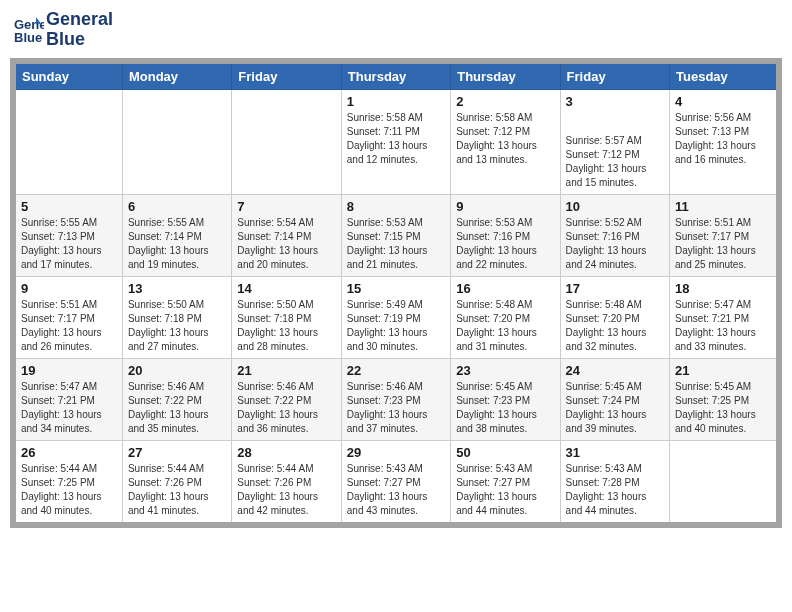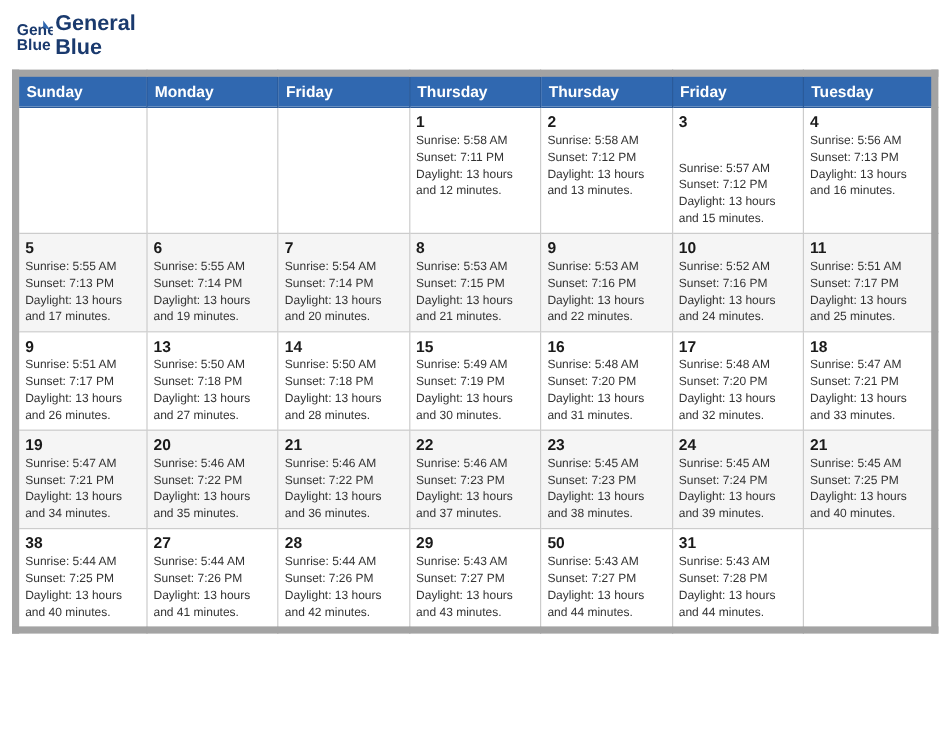--- a/index.html
+++ b/index.html
@@ -308,21 +308,21 @@
         <td>
           <span class="day-num">21</span>
           <div class="day-info" style="white-space: pre-line;">Sunrise: 5:45 AM
 Sunset: 7:25 PM
 Daylight: 13 hours
 and 40 minutes.</div>
         </td>
       </tr>
       <tr class="row-odd">
         <td>
-          <span class="day-num">38</span>
+          <span class="day-num">26</span>
           <div class="day-info" style="white-space: pre-line;">Sunrise: 5:44 AM
 Sunset: 7:25 PM
 Daylight: 13 hours
 and 40 minutes.</div>
         </td>
         <td>
           <span class="day-num">27</span>
           <div class="day-info" style="white-space: pre-line;">Sunrise: 5:44 AM
 Sunset: 7:26 PM
 Daylight: 13 hours

